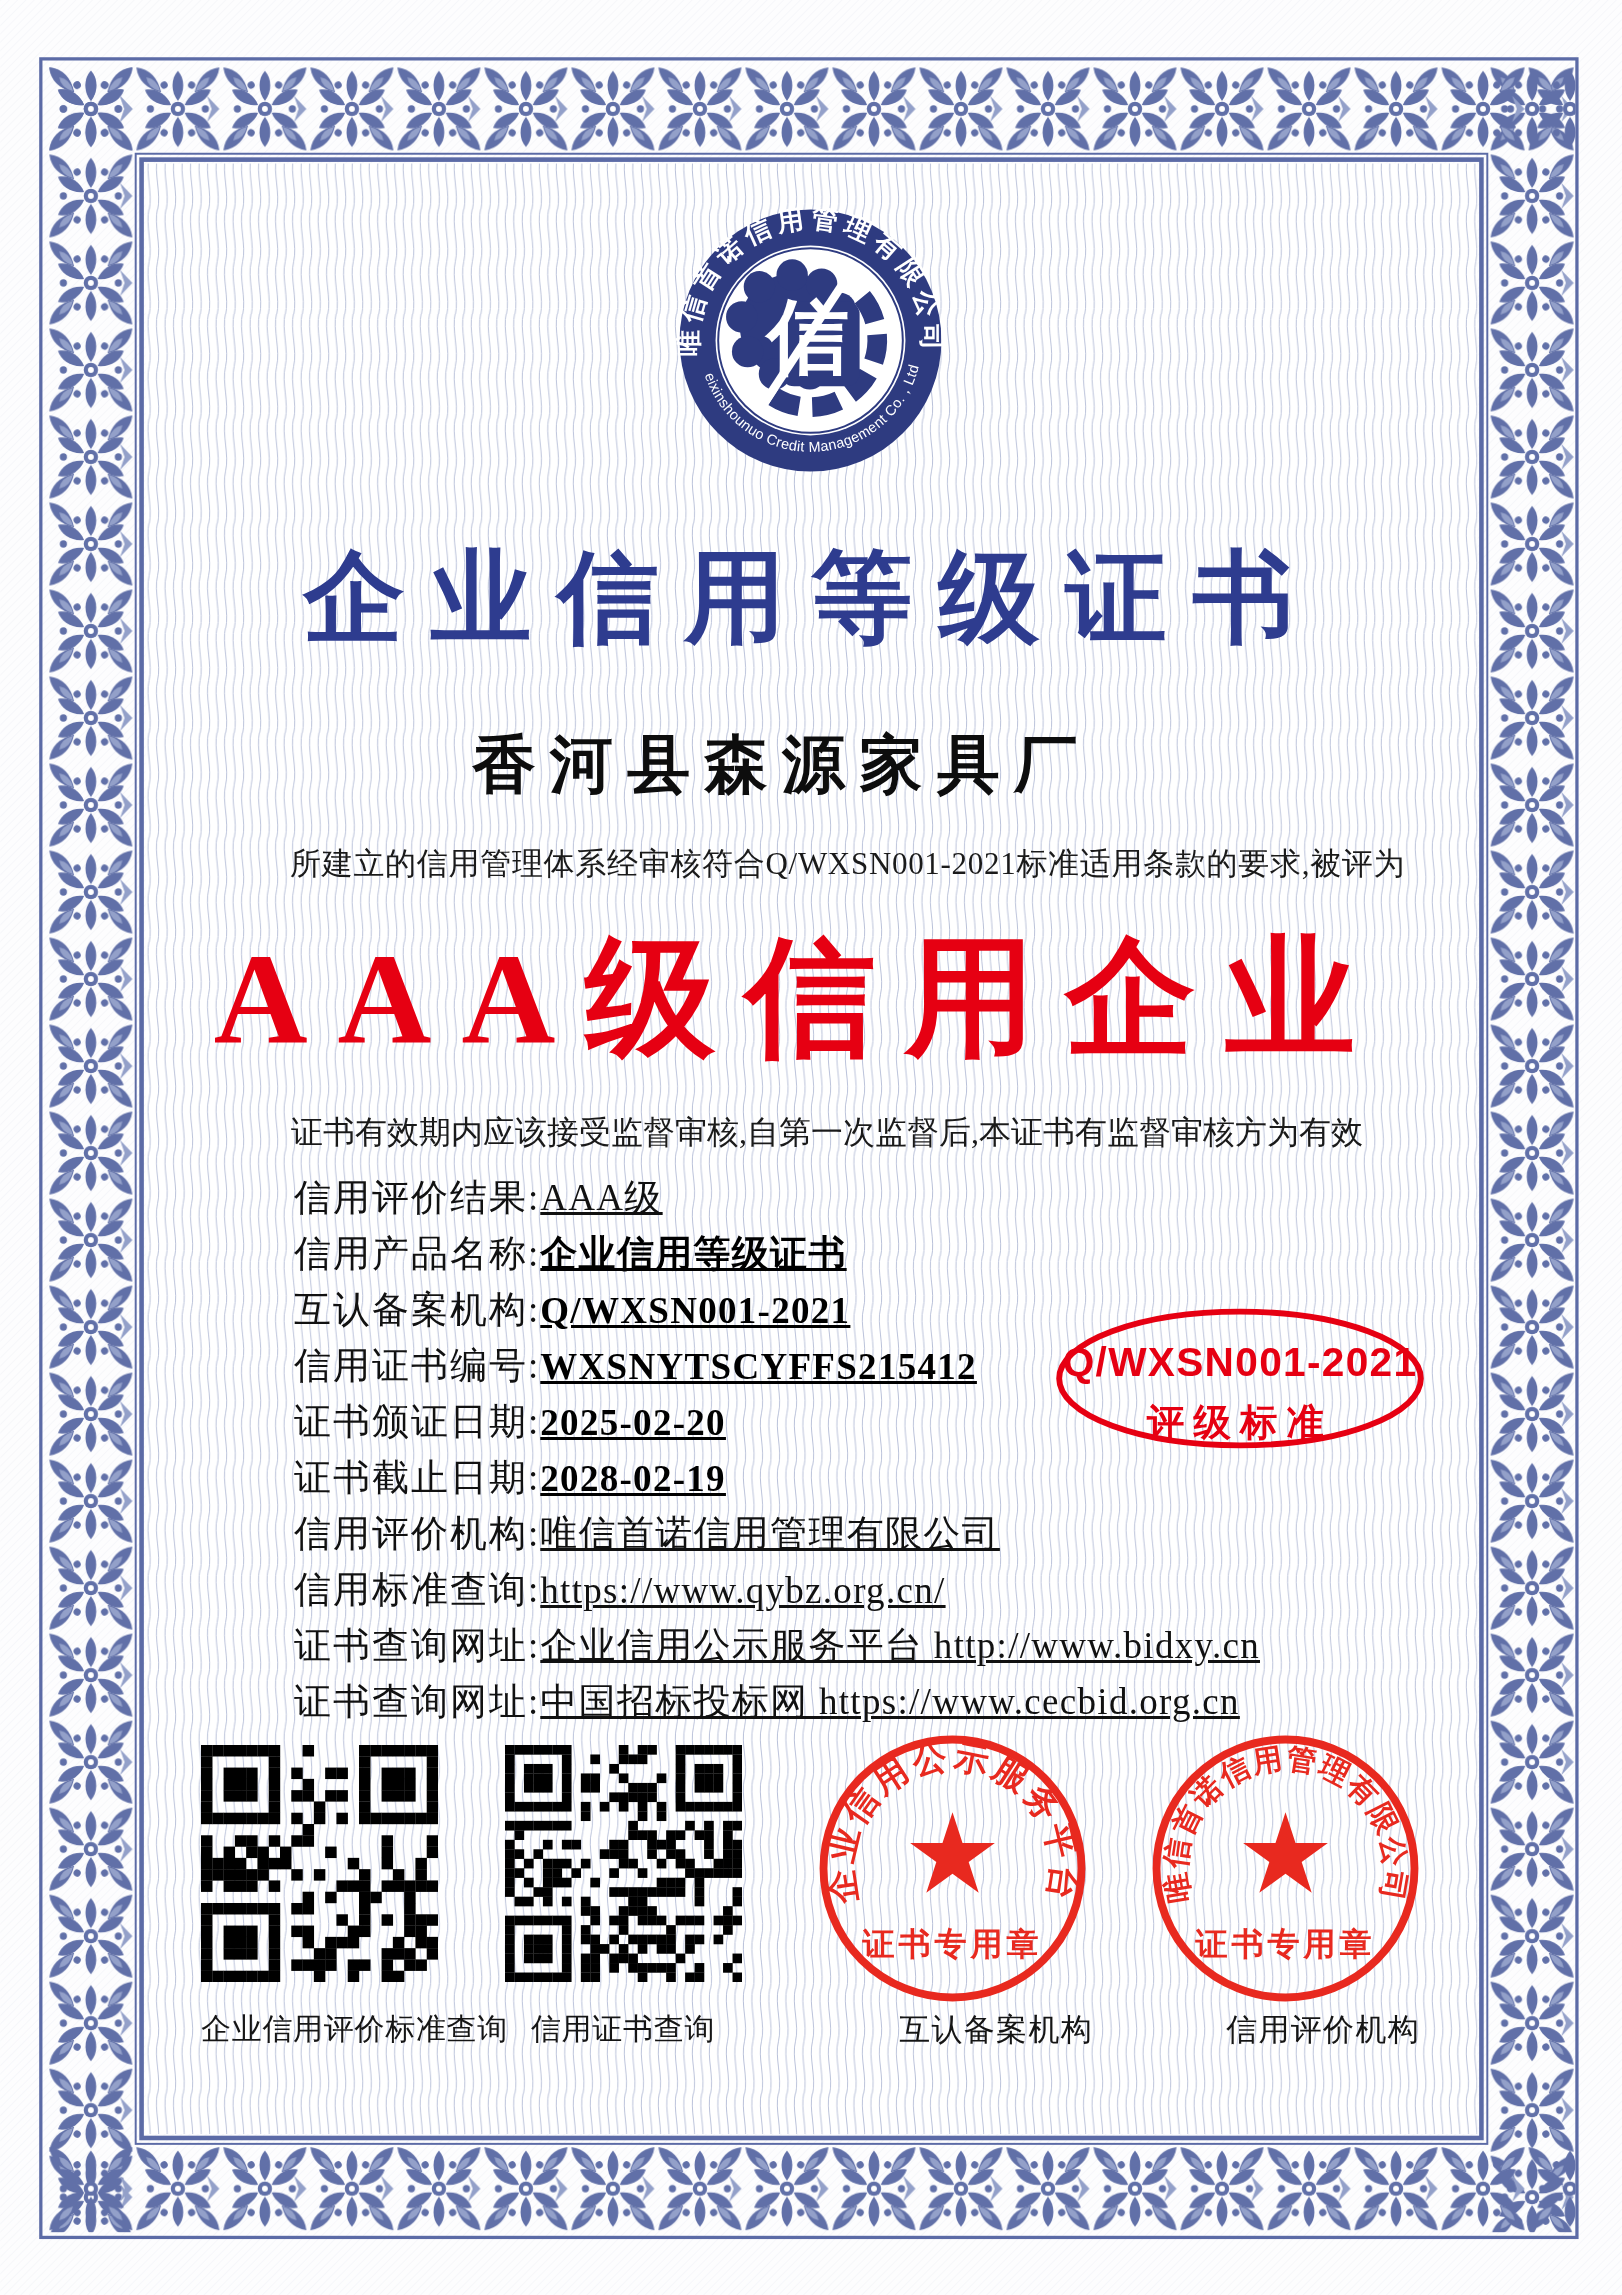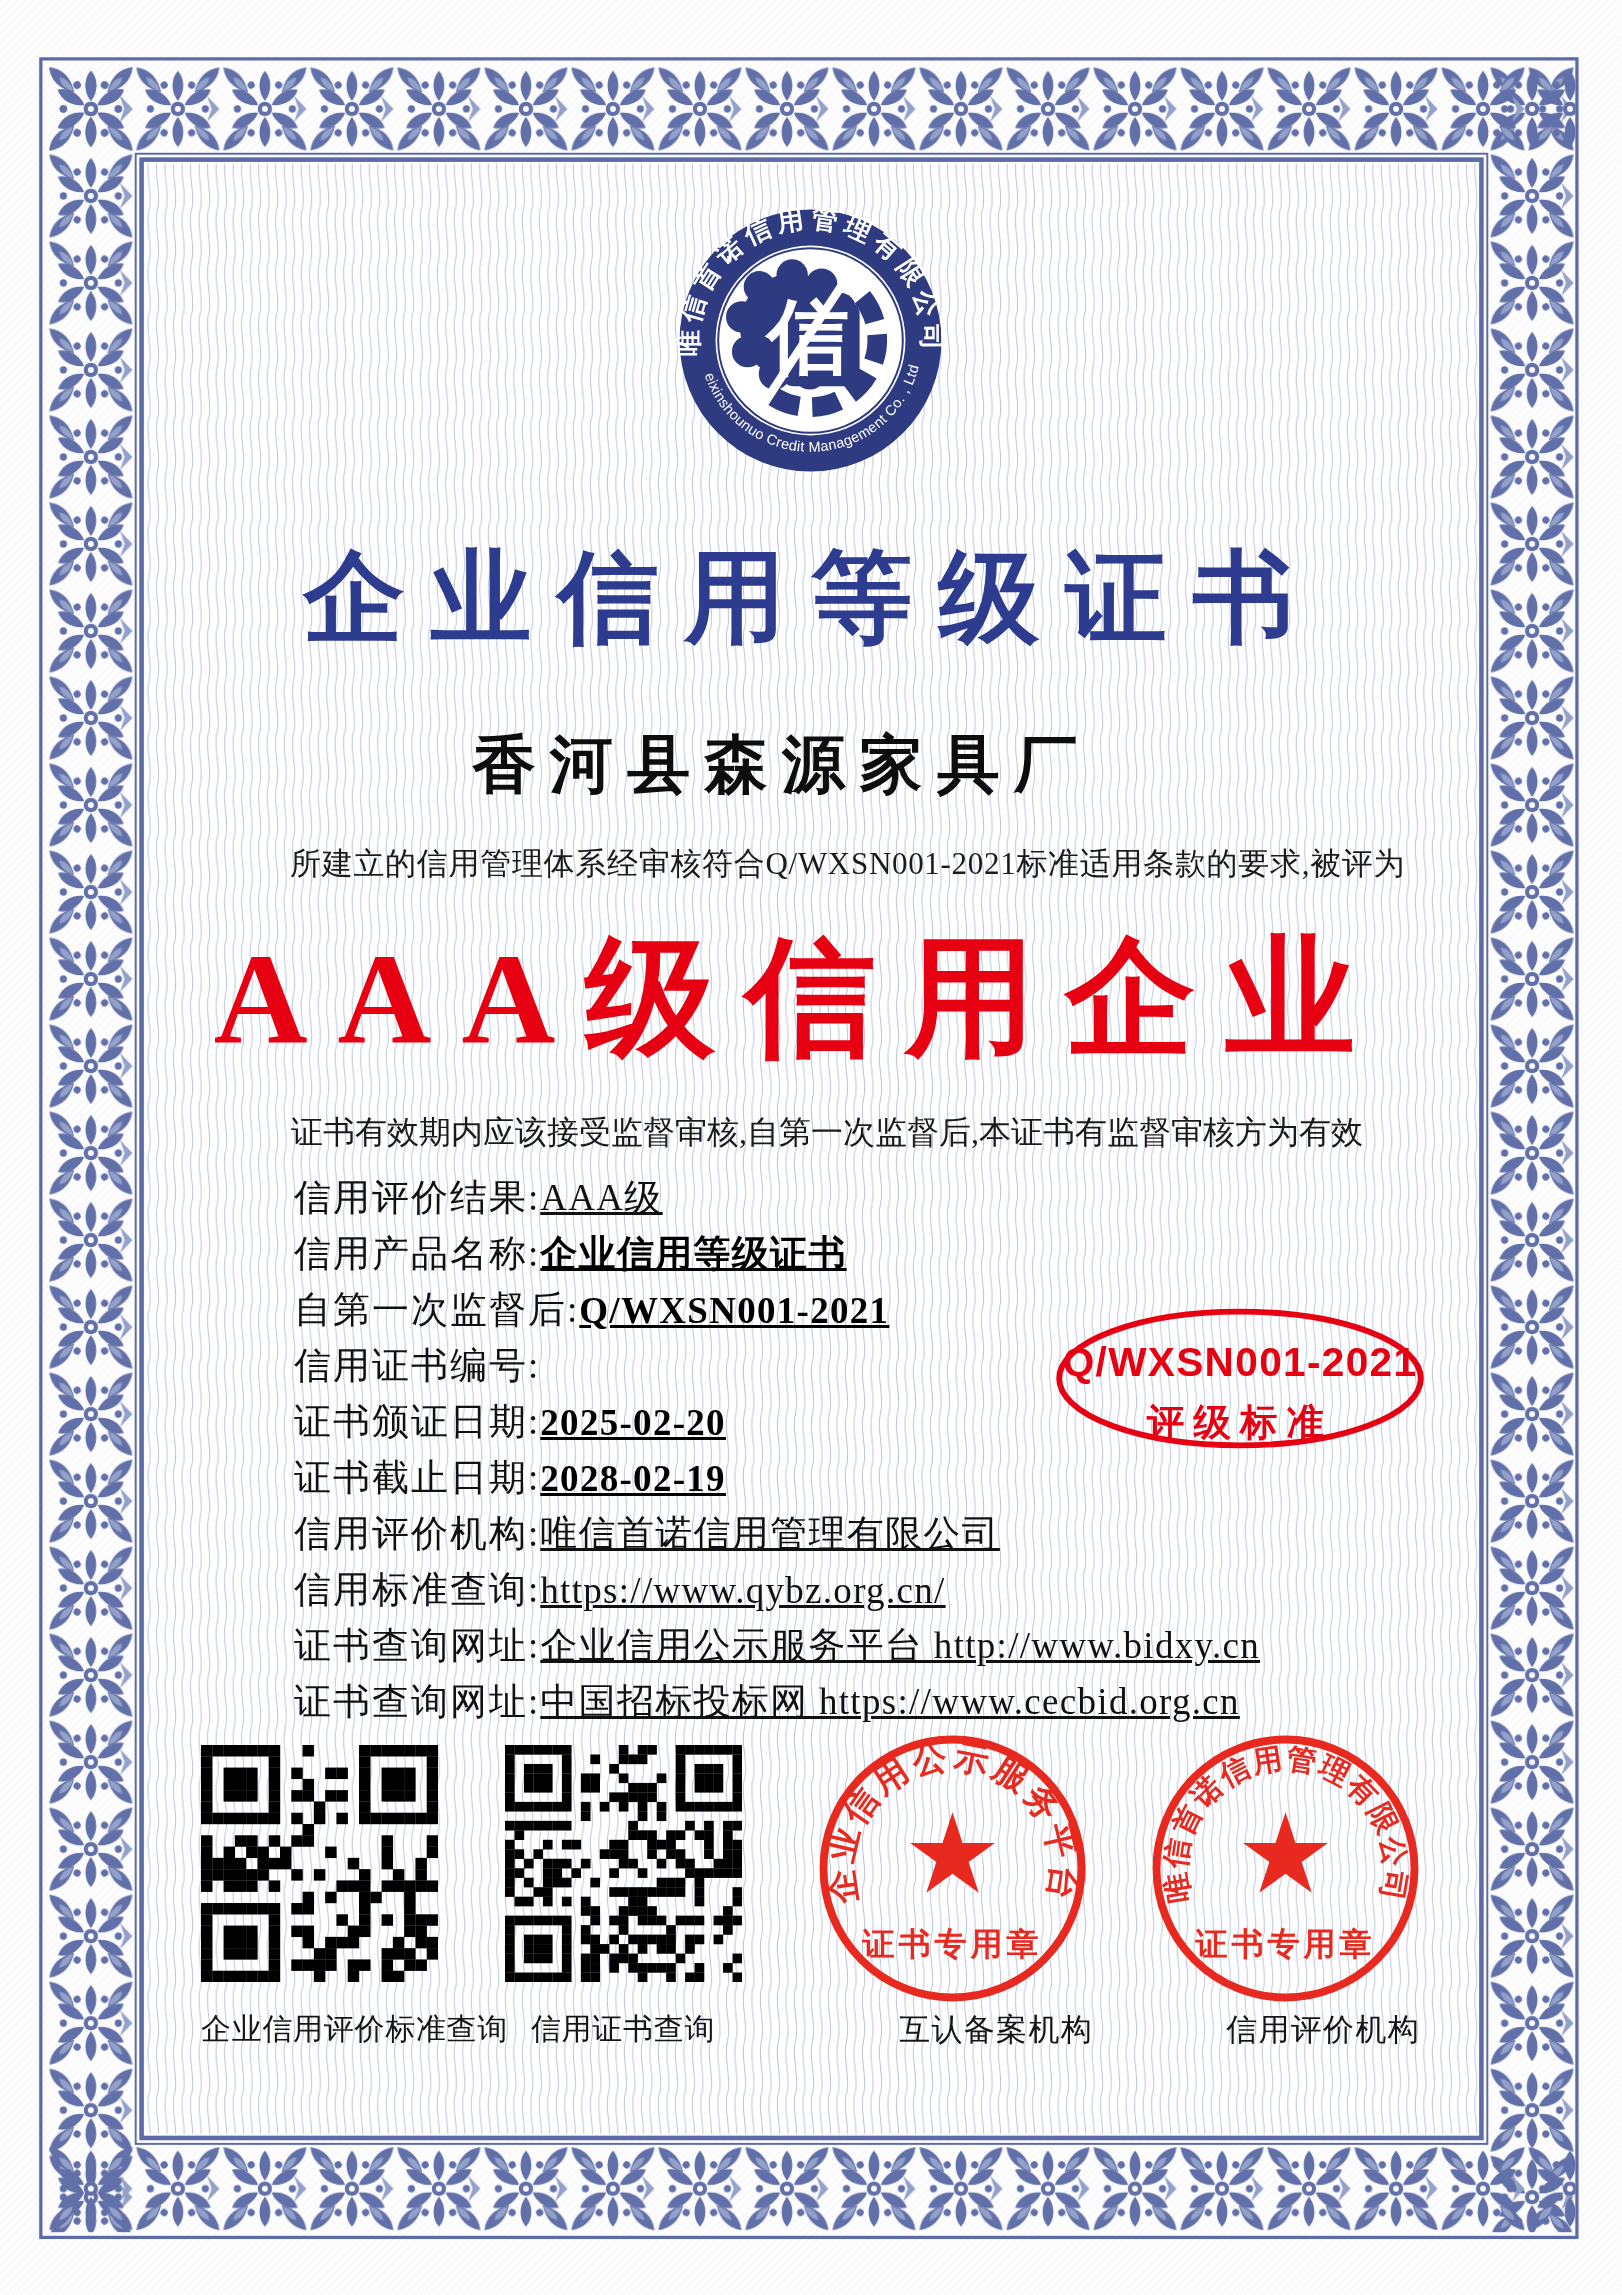--- a/index.html
+++ b/index.html
@@ -143,25 +143,26 @@
 
   <div class="drow">
         <span class="dlabel">信用评价结果:</span>
         <span class="dvalue">AAA级</span>
       </div>
       <div class="drow">
         <span class="dlabel">信用产品名称:</span>
         <span class="dvalue v-bold">企业信用等级证书</span>
       </div>
       <div class="drow">
-        <span class="dlabel">自第一次监督后:</span>
+        <span class="dlabel">互认备案机构:</span>
         <span class="dvalue v-bold">Q/WXSN001-2021</span>
       </div>
       <div class="drow">
         <span class="dlabel">信用证书编号:</span>
+        <span class="dvalue v-bold">WXSNYTSCYFFS215412</span>
       </div>
       <div class="drow">
         <span class="dlabel">证书颁证日期:</span>
         <span class="dvalue v-bold">2025-02-20</span>
       </div>
       <div class="drow">
         <span class="dlabel">证书截止日期:</span>
         <span class="dvalue v-bold">2028-02-19</span>
       </div>
       <div class="drow">

